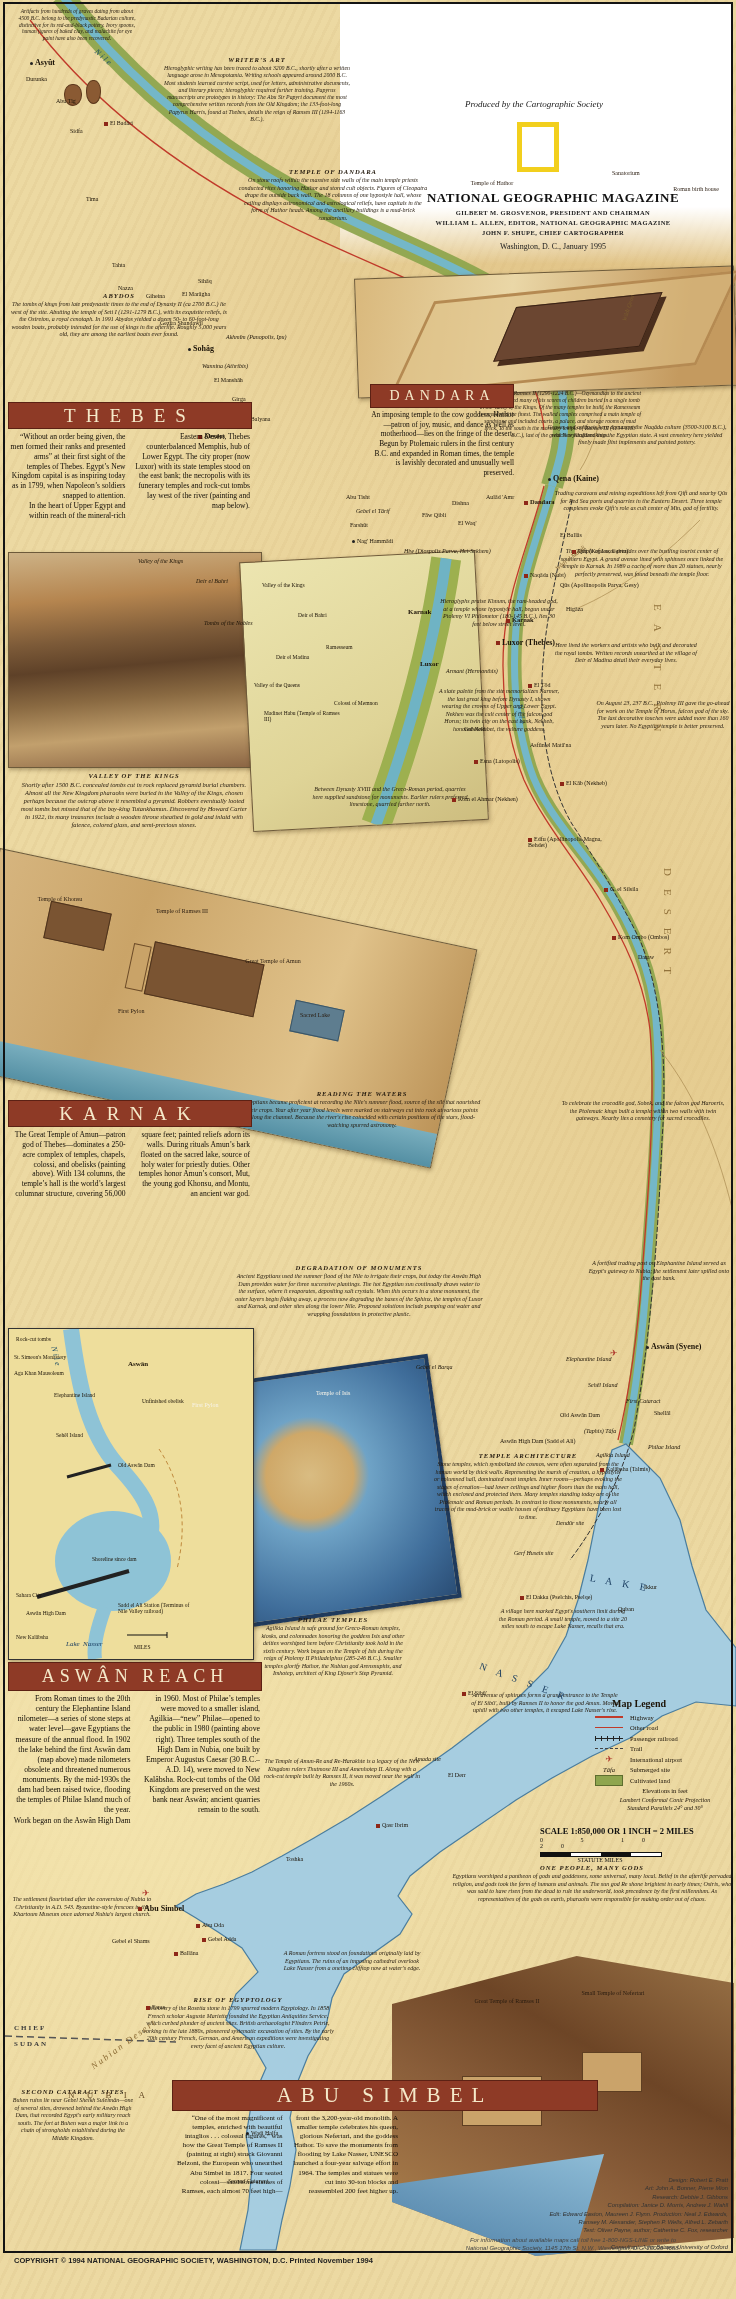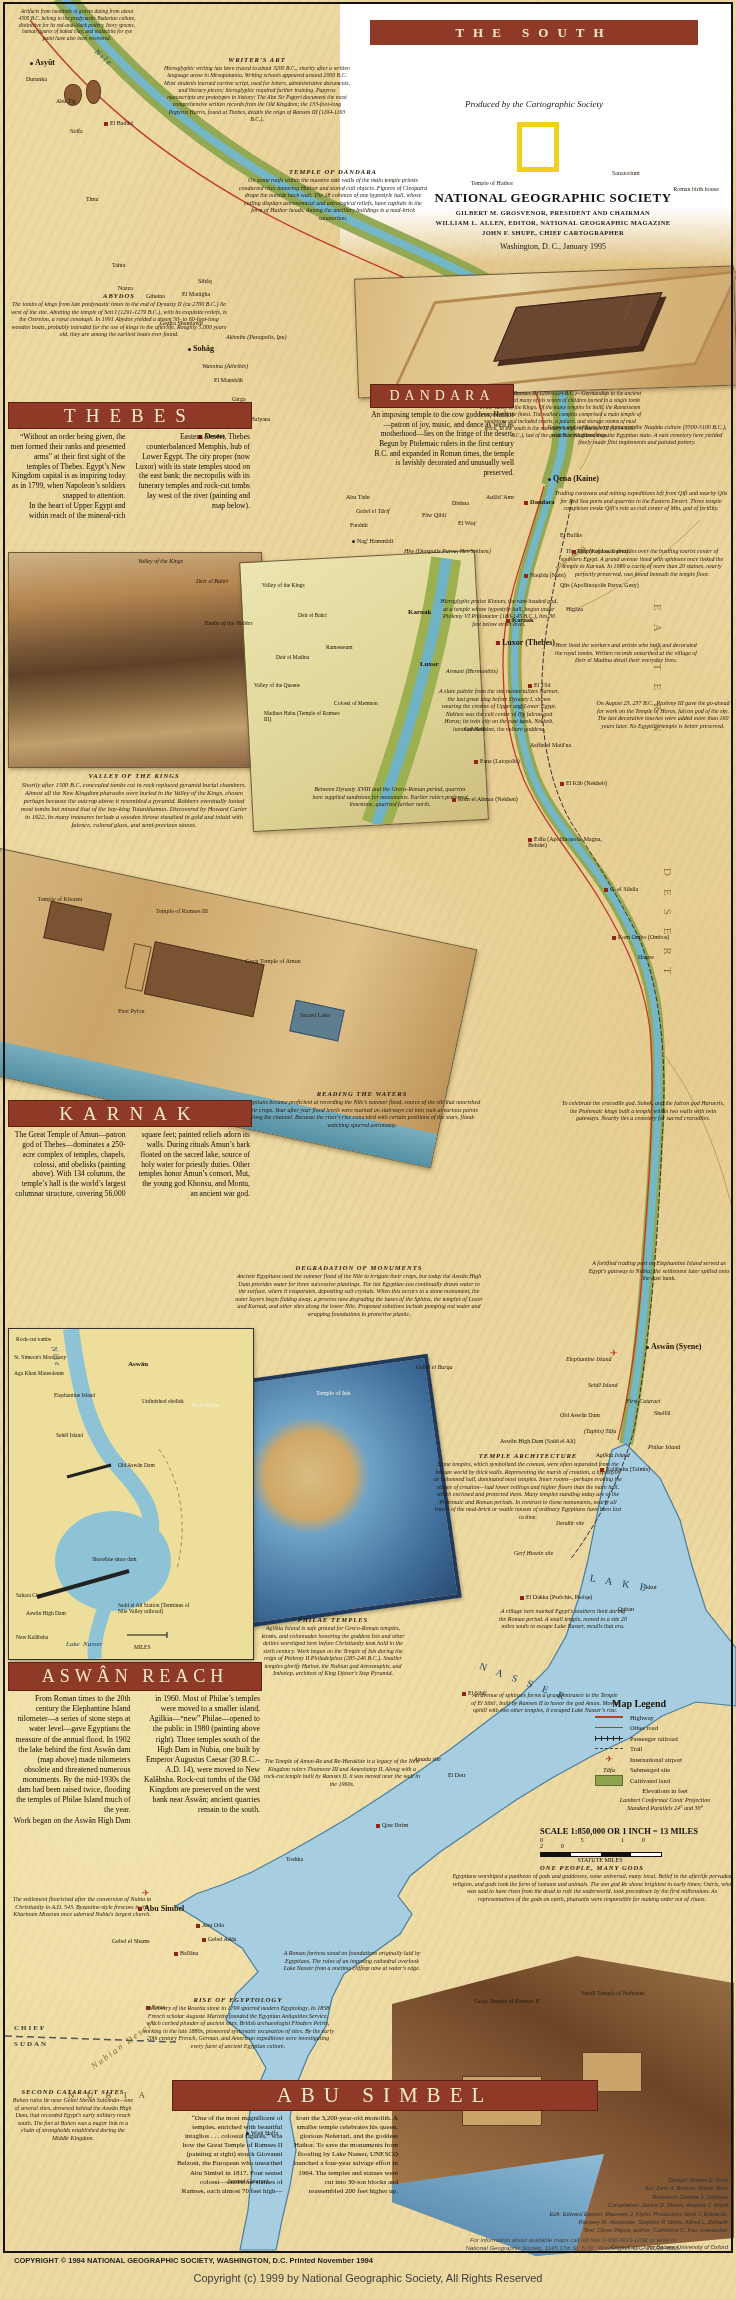--- a/index.html
+++ b/index.html
@@ -109,24 +109,23 @@
     <path d="M62,-5 C120,70 190,130 270,178 C350,226 430,252 492,288 C540,316 562,360 564,412 C566,448 556,470 552,486" fill="none" stroke="#74b7c8" stroke-width="8"></path>
     <path d="M552,486 C540,530 520,580 516,628 C512,676 516,724 530,768 C544,812 580,846 606,886 C632,926 652,972 656,1020 C662,1090 654,1180 648,1260 C644,1320 638,1380 626,1444" fill="none" stroke="#74b7c8" stroke-width="7"></path>
     <polygon points="626,1444 660,1478 680,1520 692,1566 706,1610 736,1648 736,1706 696,1702 662,1716 630,1738 592,1756 552,1778 516,1800 478,1826 440,1852 410,1876 398,1896 412,1914 400,1934 372,1954 344,1974 332,1998 326,2026 308,2056 296,2086 290,2118 296,2150 290,2186 282,2220 276,2250 240,2250 248,2210 252,2170 246,2136 252,2100 266,2068 250,2040 226,2020 236,1994 258,1972 242,1948 218,1932 196,1918 176,1906 196,1894 224,1884 252,1872 282,1856 314,1838 348,1818 382,1796 418,1772 452,1748 486,1722 520,1696 548,1668 566,1636 578,1600 588,1560 596,1520 604,1480 612,1450" fill="#a6cde0" stroke="#4a7d9e" stroke-width="1.2"></polygon>
     <path d="M30,20 C90,100 170,160 250,205 C330,250 420,280 470,310 C510,340 540,380 544,430 M544,486 C530,540 508,590 504,640 C500,690 508,740 524,780 C544,824 576,860 600,900 C624,940 644,980 650,1030 C656,1100 648,1200 640,1300 C636,1340 630,1390 618,1440" fill="none" stroke="#c03a2a" stroke-width="1.3"></path>
     <path d="M572,500 C560,560 544,620 542,680 C540,740 552,790 572,824 C596,860 620,900 640,940 C660,990 668,1060 662,1140 C658,1240 650,1340 634,1430 C620,1480 600,1520 570,1560" fill="none" stroke="#333" stroke-width="1" stroke-dasharray="5,2"></path>
     <path d="M5,2036 L176,2042" fill="none" stroke="#555" stroke-width="1.5" stroke-dasharray="7,4"></path>
     <path d="M620,300 C610,380 600,440 580,470 M700,520 C660,560 620,590 578,608 M660,1050 C700,1100 720,1160 732,1208" fill="none" stroke="#b09258" stroke-width=".8"></path>
   </svg>
 
   <div class="whitehead"></div>
-  <div class="banner">THE SOUTH</div>
   <div class="subtitle">Produced by the Cartographic Society</div>
   <div class="ngslogo"></div>
-  <div class="society">NATIONAL GEOGRAPHIC SOCIETY</div>
+  <div class="society">NATIONAL GEOGRAPHIC MAGAZINE</div>
   <div class="hcredits">GILBERT M. GROSVENOR, PRESIDENT AND CHAIRMAN
 WILLIAM L. ALLEN, EDITOR, NATIONAL GEOGRAPHIC MAGAZINE
 JOHN F. SHUPE, CHIEF CARTOGRAPHER</div>
   <div class="dateline">Washington, D. C., January 1995</div>
 
   <div class="pot" style="left:64px;top:84px;width:16px;height:20px;"></div>
   <div class="pot" style="left:86px;top:80px;width:13px;height:22px;"></div>
 
   <div class="paint" style="left:356px;top:272px;width:378px;height:118px;background:linear-gradient(100deg,#d9b87c,#ead7a7 40%,#c49a5f 85%);transform:rotate(-2deg);">
     <div class="dwall"></div>
@@ -255,39 +254,38 @@
           <i class="s-cult"></i>
         </span>
         <span>Cultivated land</span>
       </div>
     <div class="lnote">Elevations in feet</div>
     <div class="lproj" style="white-space:pre-line;">Lambert Conformal Conic Projection
 Standard Parallels 24° and 30°</div>
   </div>
 
   <div class="scaleblk">
-    <div class="s1">SCALE 1:850,000 OR 1 INCH = 13 MILES</div>
+    <div class="s1">SCALE 1:850,000 OR 1 INCH = 2 MILES</div>
     <div class="sticks">0 5 10 20</div>
     <div class="sbar"></div>
     <div class="sunits">STATUTE MILES</div>
   </div>
 
   <div class="mapcredits">Design: Robert E. Pratt
 Art: John A. Bonner, Pierre Mion
 Research: Debbie J. Gibbons
 Compilation: Janice D. Morris, Andrew J. Wahll
 Edit: Edward Easton, Maureen J. Flynn. Production: Neal J. Edwards,
 Ramsey M. Alexander, Stephen P. Wells, Alfred L. Zebarth
 Text: Oliver Payne, author; Catherine C. Fox, researcher
 
 Consultant: John Baines, University of Oxford</div>
   <div class="infoline">For information about available maps call toll free 1-800-NGS-LINE or write to
 National Geographic Society, 1145 17th St. N.W., Washington, D.C. 20036-4688.</div>
   <div class="c1994">COPYRIGHT © 1994 NATIONAL GEOGRAPHIC SOCIETY, WASHINGTON, D.C.  Printed November 1994</div>
-  <div class="c1999">Copyright (c) 1999 by National Geographic Society, All Rights Reserved</div>
 
   <div id="map-labels">
       <span class="lbl townb" style="left: 30px; top: 58px;"><i class="mk dot"></i>Asyût</span>
       <span class="lbl " style="left: 26px; top: 76px;">Durunka</span>
       <span class="lbl " style="left: 56px; top: 98px;">Abu Tig</span>
       <span class="lbl " style="left: 70px; top: 128px;">Sidfa</span>
       <span class="lbl " style="left: 104px; top: 120px;"><i class="mk sq"></i>El Badâri</span>
       <span class="lbl " style="left: 86px; top: 196px;">Tima</span>
       <span class="lbl " style="left: 112px; top: 262px;">Tahta</span>
       <span class="lbl " style="left: 118px; top: 285px;">Nazza</span>

